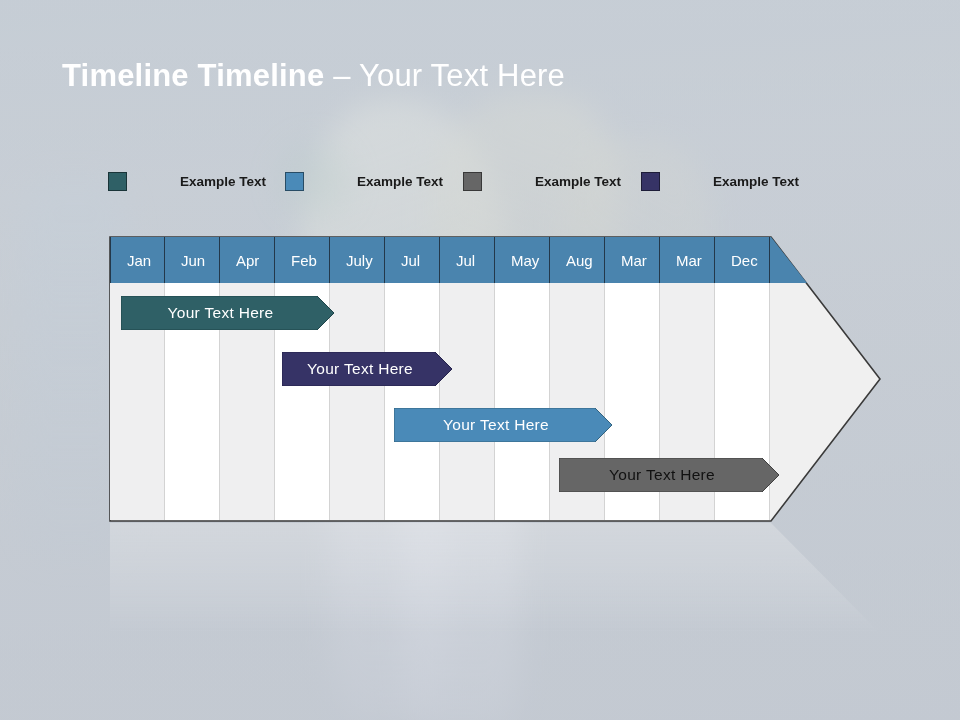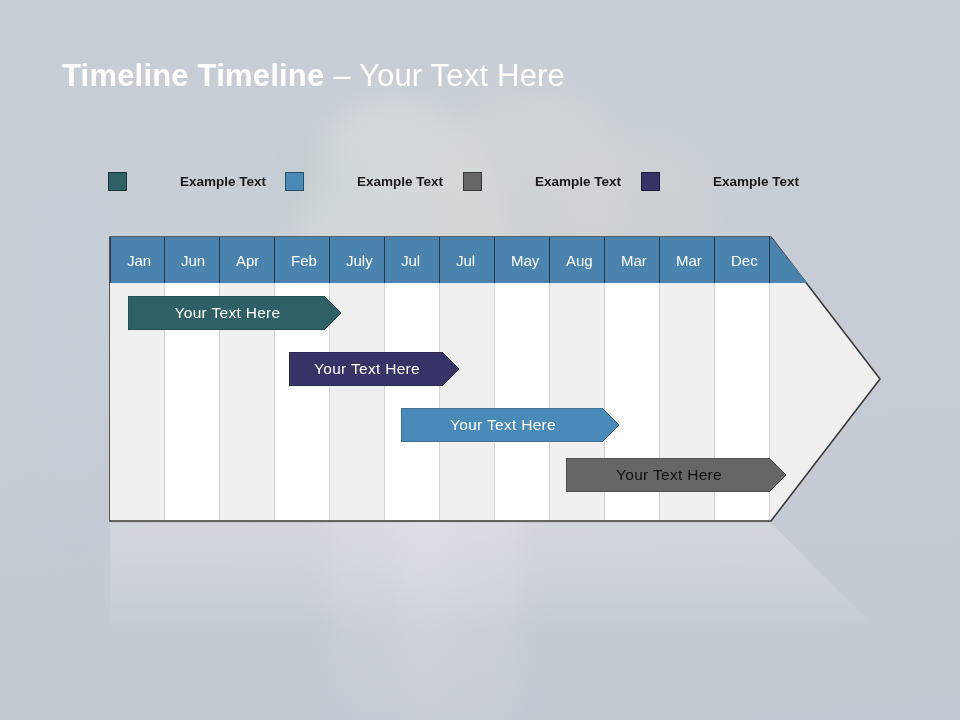--- a/index.html
+++ b/index.html
@@ -154,21 +154,21 @@
     height: 237px;
     box-sizing: border-box;
     border-right: 1px solid #d3d3d3;
   }
   .body-col.shade { background: #efeff0; }
   .body-col.plain { background: #ffffff; }
 
   
   .bars {
     position: absolute;
-    left: 16px; top: 0;
+    left: 9px; top: 0;
     width: 772px; height: 286px;
     pointer-events: none;
   }
   .bar {
     position: absolute;
     height: 34px;
     pointer-events: auto;
   }
   .bar-svg { display: block; width: 100%; height: 100%; }
   .bar-label {

